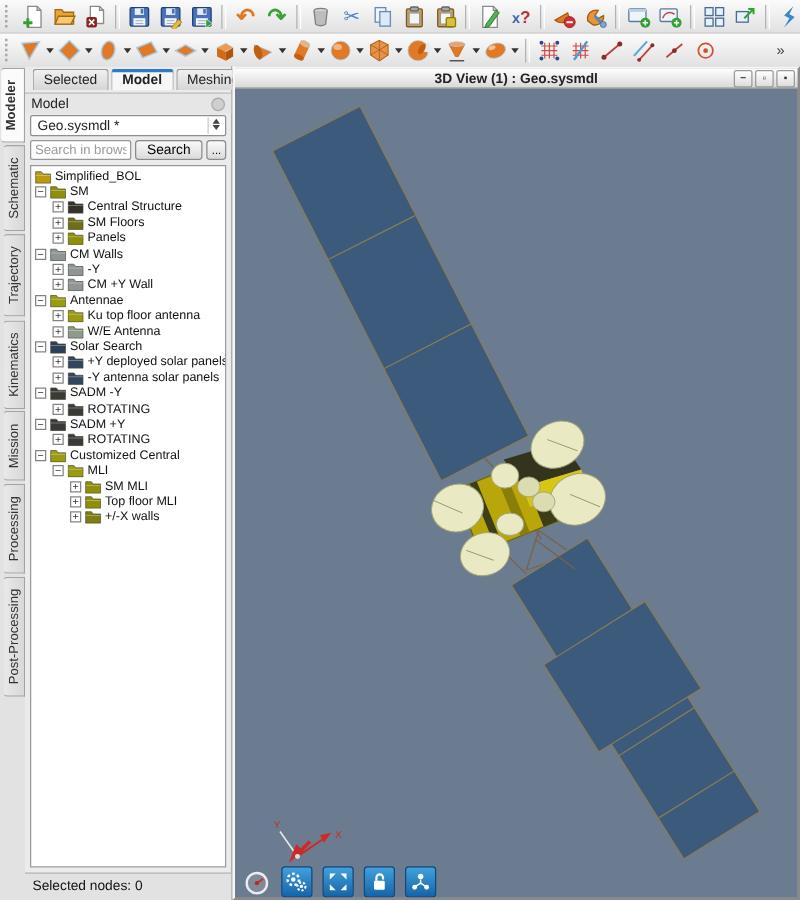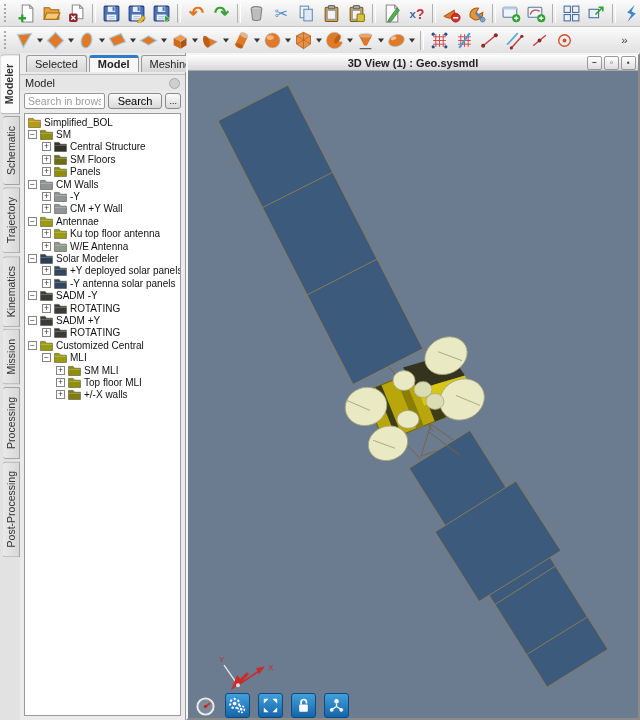--- a/index.html
+++ b/index.html
@@ -468,20 +468,27 @@
   <div class="left-panel">
     <div class="ptabs" id="ptabs">
         <div class="ptab">Selected</div>
         <div class="ptab active">Model</div>
         <div class="ptab">Meshing</div>
       </div>
     <div class="phead">
       <span>Model</span>
       <span class="opt"></span>
     </div>
+    <div class="pcombo">
+      <span>Geo.sysmdl *</span>
+      <span class="spin">
+          <i class="up"></i>
+          <i class="dn"></i>
+        </span>
+    </div>
     <div class="psearch">
       <input type="text" placeholder="Search in browser" style="">
       <button class="btn">Search</button>
       <button class="btn more">...</button>
     </div>
     <div class="treebox" id="treebox">
         <div class="trow" style="padding-left: 3px;">
           <span class="tfold">
             <svg viewBox="0 0 14 12">
               <path d="M.5 1.5h5l1.5 2h6.5v8H.5z" fill="#b89b10" stroke="#4a4a33" stroke-width=".6"></path>
@@ -591,21 +598,21 @@
           <span>W/E Antenna</span>
         </div>
         <div class="trow" style="padding-left: 3px;">
           <span class="texp">−</span>
           <span class="tfold">
             <svg viewBox="0 0 14 12">
               <path d="M.5 1.5h5l1.5 2h6.5v8H.5z" fill="#2c3f58" stroke="#4a4a33" stroke-width=".6"></path>
               <path d="M.5 4.8h13" stroke="rgba(255,255,255,.35)" stroke-width=".8"></path>
             </svg>
           </span>
-          <span>Solar Modeler</span>
+          <span>Solar Search</span>
         </div>
         <div class="trow" style="padding-left: 17px;">
           <span class="texp">+</span>
           <span class="tfold">
             <svg viewBox="0 0 14 12">
               <path d="M.5 1.5h5l1.5 2h6.5v8H.5z" fill="#32465e" stroke="#4a4a33" stroke-width=".6"></path>
               <path d="M.5 4.8h13" stroke="rgba(255,255,255,.35)" stroke-width=".8"></path>
             </svg>
           </span>
           <span>+Y deployed solar panels</span>
@@ -704,20 +711,21 @@
           <span class="texp">+</span>
           <span class="tfold">
             <svg viewBox="0 0 14 12">
               <path d="M.5 1.5h5l1.5 2h6.5v8H.5z" fill="#7e7e10" stroke="#4a4a33" stroke-width=".6"></path>
               <path d="M.5 4.8h13" stroke="rgba(255,255,255,.35)" stroke-width=".8"></path>
             </svg>
           </span>
           <span>+/-X walls</span>
         </div>
       </div>
+    <div class="status">Selected nodes: 0</div>
   </div>
 
   <div class="view-window">
     <div class="vtitle">
       <span>3D View (1) : Geo.sysmdl</span>
       <span class="vbtns" id="vbtns">
           <span class="vbtn">−</span>
           <span class="vbtn">▫</span>
           <span class="vbtn">▪</span>
         </span>

